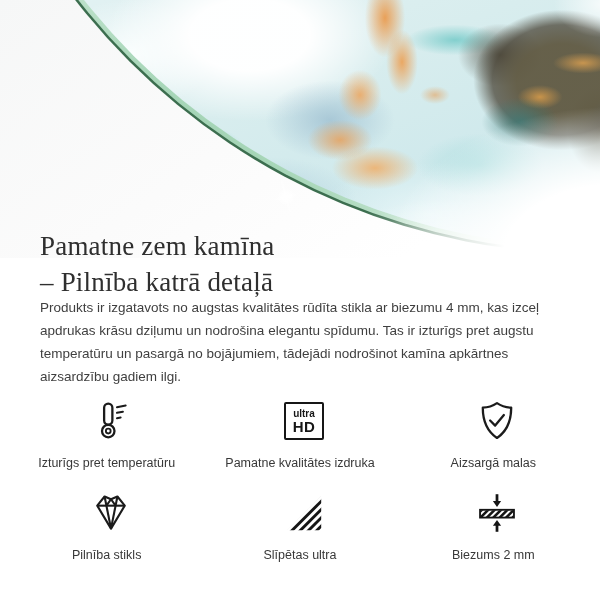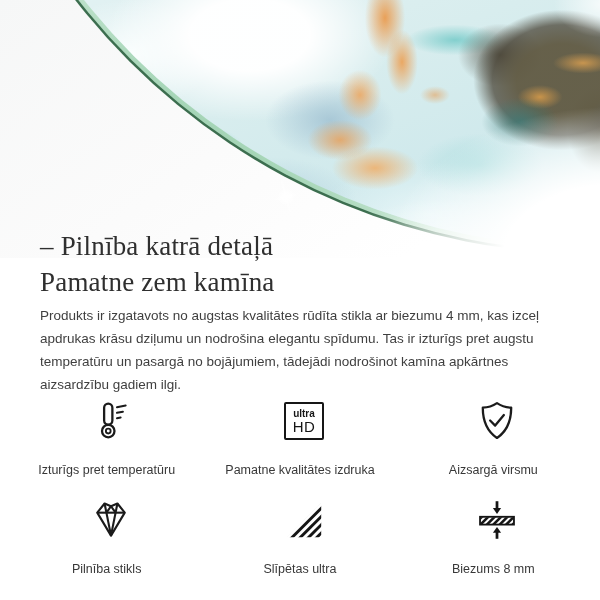--- a/index.html
+++ b/index.html
@@ -65,53 +65,53 @@
       background:radial-gradient(circle,#ffffff 0%,rgba(255,255,255,0.85) 35%,rgba(255,255,255,0) 70%); }
   .sparkle .ray-v { position:absolute; left:-1px; top:-21px; width:2px; height:42px;
       background:linear-gradient(to bottom,rgba(255,255,255,0),#ffffff 45%,#ffffff 55%,rgba(255,255,255,0)); }
   .sparkle .ray-h { position:absolute; left:-14px; top:-1px; width:28px; height:2px;
       background:linear-gradient(to right,rgba(255,255,255,0),#ffffff 45%,#ffffff 55%,rgba(255,255,255,0)); }
 
   
   .title { position:absolute; left:40px; top:228px; width:520px;
     font-family:"Liberation Serif","DejaVu Serif",serif;
     font-size:27px; line-height:36px; font-weight:400; color:#2f2f2f; letter-spacing:0.2px; }
-  .desc { position:absolute; left:40px; top:304px; width:528px;
+  .desc { position:absolute; left:40px; top:296px; width:528px;
     font-size:13.5px; line-height:23px; color:#3f3f3f; }
 
   
   .features { position:absolute; left:10px; top:398px; width:580px;
     display:grid; grid-template-columns:repeat(3,1fr); row-gap:20px; }
   .feature { display:flex; flex-direction:column; align-items:center; }
   .icon-box { height:46px; display:flex; align-items:center; justify-content:center;padding-left:8px; }
-  .feature-label { margin-top:19px; font-size:12.5px; color:#383838; text-align:center; }
+  .feature-label { margin-top:12px; font-size:12.5px; color:#383838; text-align:center; }
   .icon-box svg { display:block; }
   .uhd-box { width:40px; height:38px; border:2.5px solid #161616; border-radius:2px;
     display:flex; flex-direction:column; align-items:center; justify-content:center; color:#161616; }
   .uhd-top { font-size:10px; font-weight:700; line-height:11px; }
-  .uhd-bottom { font-size:15px; font-weight:400; line-height:15px; letter-spacing:0.3px; }
+  .uhd-bottom { font-size:15px; font-weight:700; line-height:15px; letter-spacing:0.3px; }
 </style>
 </head>
 <body>
 
 <div class="hero">
   <div class="rim-outer"></div>
   <div class="rim-inner"></div>
   <div class="marble"></div>
   <div class="white-fade"></div>
   <div class="sparkle">
     <span class="ray-v"></span>
       <span class="ray-h"></span>
       <span class="core"></span>
   </div>
 </div>
 
 <h1 class="title">
+  <div>Pamatne zem kamīna</div>
   <div>– Pilnība katrā detaļā</div>
-  <div>Pamatne zem kamīna</div>
 </h1>
 
 <p class="desc">Produkts ir izgatavots no augstas kvalitātes rūdīta stikla ar biezumu 4 mm, kas izceļ apdrukas krāsu dziļumu un nodrošina elegantu spīdumu. Tas ir izturīgs pret augstu temperatūru un pasargā no bojājumiem, tādejādi nodrošinot kamīna apkārtnes aizsardzību gadiem ilgi.</p>
 
 <div class="features">
 
   <div class="feature">
     <div class="icon-box">
       <svg width="44" height="44" viewBox="0 0 48 48" fill="none" stroke="#1b1b1b" stroke-width="2.5">
         <rect x="16.5" y="5" width="9" height="23" rx="4.5"></rect>
@@ -137,21 +137,21 @@
     <div class="feature-label">Pamatne kvalitātes izdruka</div>
   </div>
 
   <div class="feature">
     <div class="icon-box">
       <svg width="44" height="44" viewBox="0 0 48 48" fill="none" stroke="#1b1b1b" stroke-width="2.5" stroke-linejoin="round">
         <path d="M24 4.5c4.8 3.2 9.8 4.8 15.5 5 0 12.8-4.6 25.6-15.5 33-10.9-7.4-15.5-20.2-15.5-33C14.2 9.3 19.2 7.7 24 4.5z"></path>
         <polyline points="16.5,23.5 22,29 31.5,17.5" stroke-linecap="round"></polyline>
       </svg>
     </div>
-    <div class="feature-label">Aizsargā virsmu</div>
+    <div class="feature-label">Aizsargā malas</div>
   </div>
 
   <div class="feature">
     <div class="icon-box">
       <svg width="44" height="44" viewBox="0 0 48 48" fill="none" stroke="#1b1b1b" stroke-width="2.3" stroke-linejoin="round">
         <path d="M9 16 L17 6 L24 9 L31 6 L39 16 L24 41 Z"></path>
         <line x1="9" y1="16" x2="39" y2="16"></line>
         <line x1="17" y1="6" x2="19" y2="16"></line>
         <line x1="24" y1="9" x2="19" y2="16"></line>
         <line x1="24" y1="9" x2="29" y2="16"></line>
@@ -205,16 +205,16 @@
           <line x1="8" y1="48" x2="56" y2="0"></line>
             <line x1="15" y1="48" x2="63" y2="0"></line>
           <line x1="22" y1="48" x2="70" y2="0"></line>
         </g>
         <line x1="24" y1="3.5" x2="24" y2="11.5" stroke="#151515" stroke-width="3"></line>
         <polygon points="19.5,11 28.5,11 24,17.5" fill="#151515"></polygon>
         <line x1="24" y1="44.5" x2="24" y2="36.5" stroke="#151515" stroke-width="3"></line>
         <polygon points="19.5,38 28.5,38 24,31.5" fill="#151515"></polygon>
       </svg>
     </div>
-    <div class="feature-label">Biezums 8 mm</div>
+    <div class="feature-label">Biezums 2 mm</div>
   </div>
 
 </div>
 
 </body></html>

